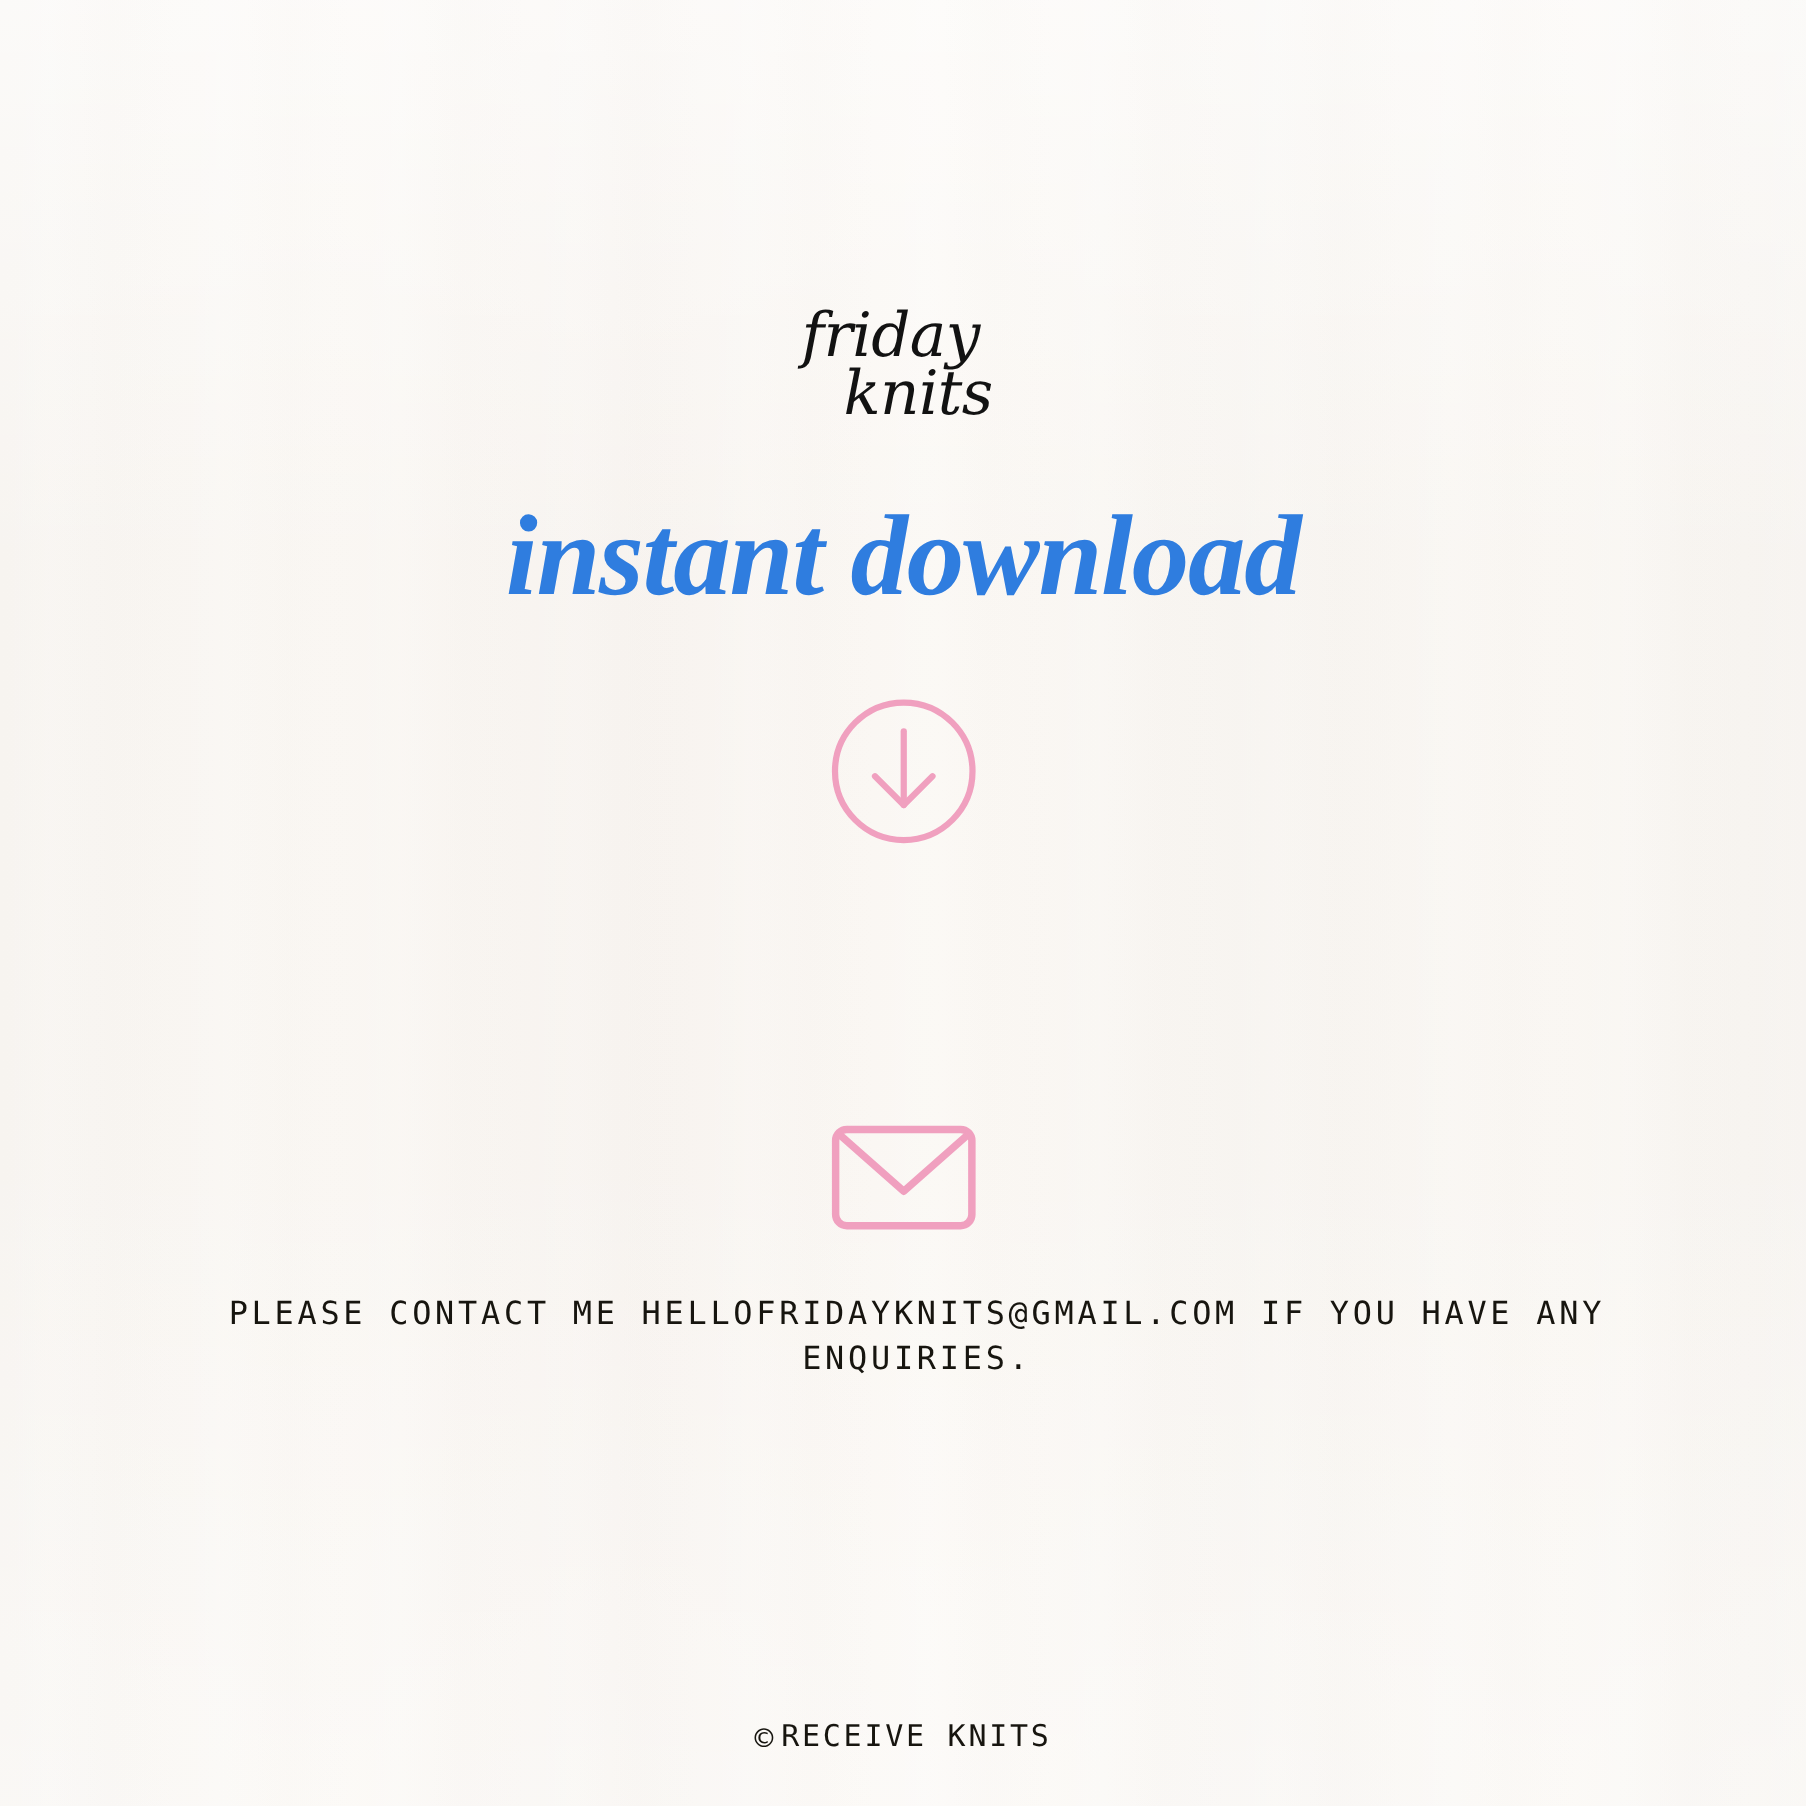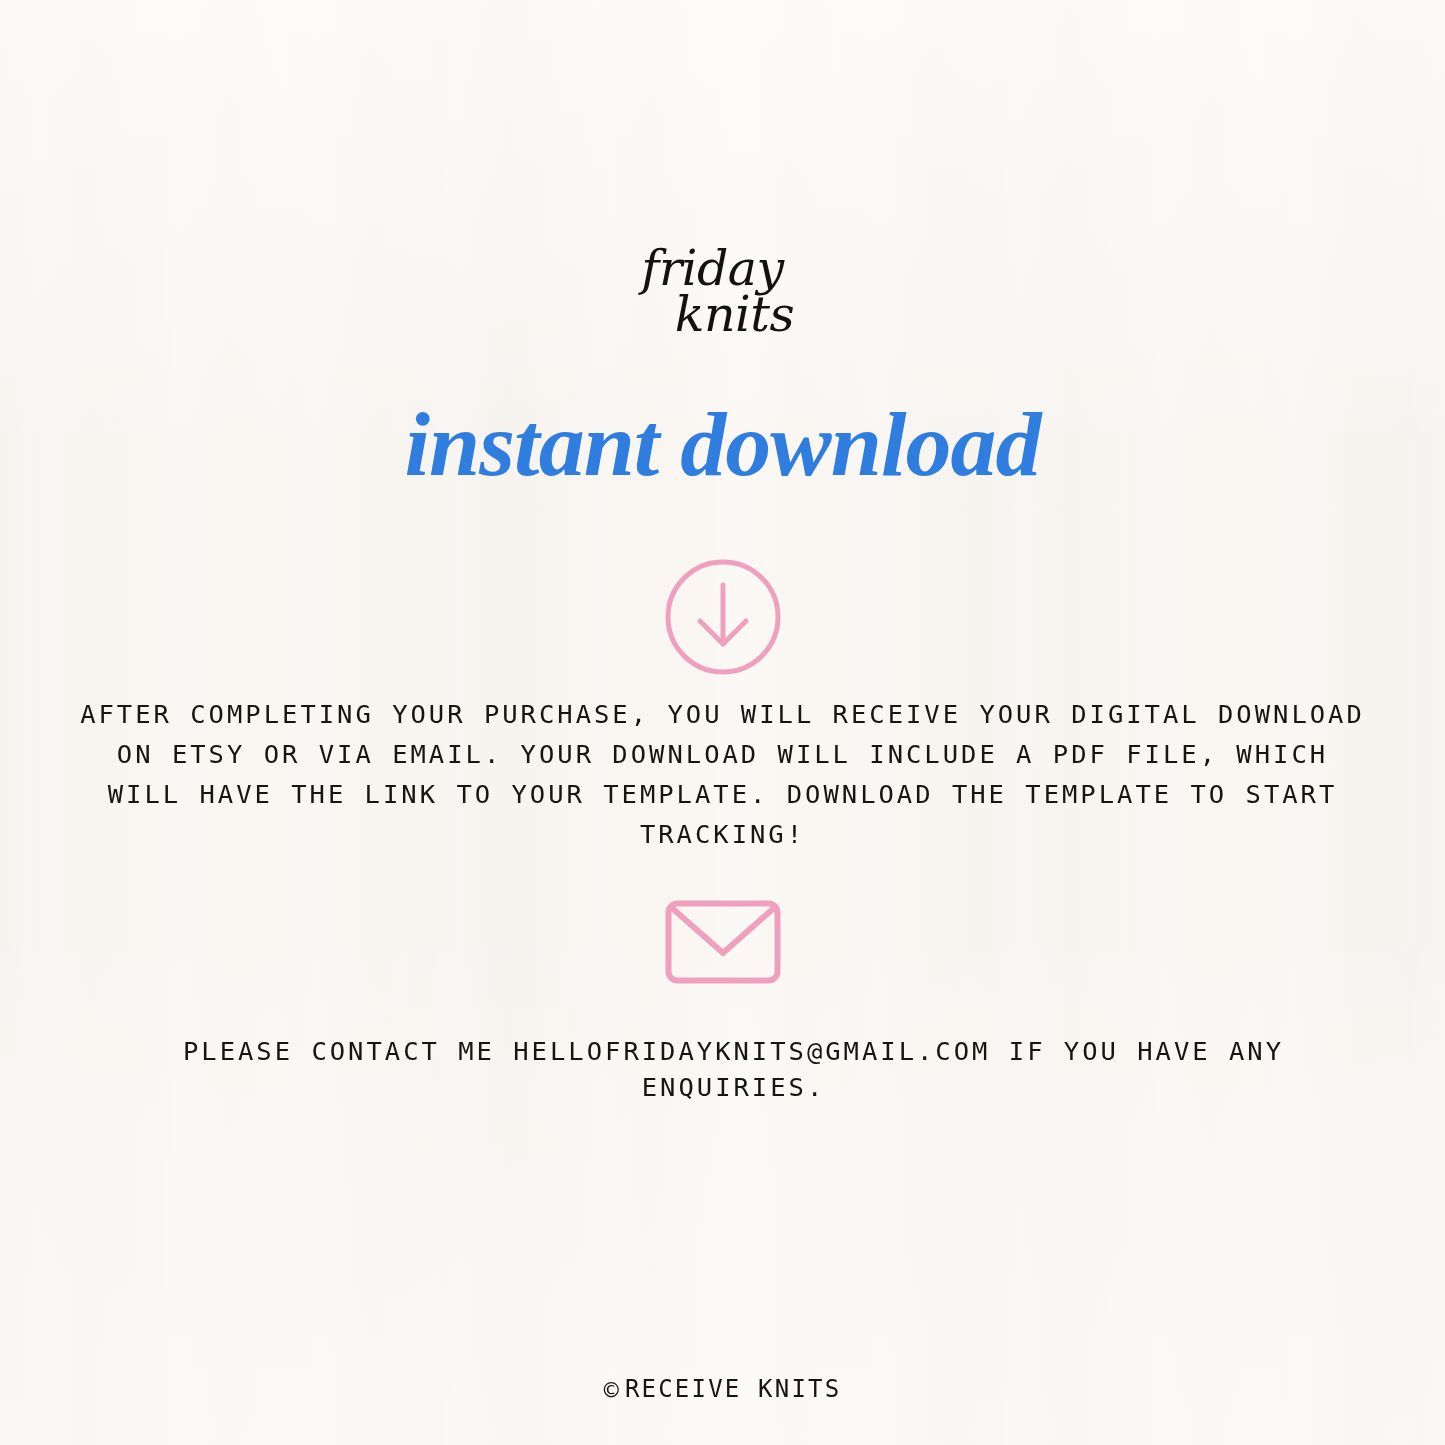--- a/index.html
+++ b/index.html
@@ -165,21 +165,20 @@
   <h1 id="headline" style="margin:0;">instant download</h1>
 
   <div id="download-icon">
     <svg width="120" height="120" viewBox="0 0 120 120">
       <circle cx="60" cy="60" r="55" fill="none" stroke="#f0a0bf" stroke-width="5"></circle>
       <line x1="60" y1="28" x2="60" y2="87" stroke="#f0a0bf" stroke-width="5" stroke-linecap="round"></line>
       <polyline points="37,64 60,87 83,64" fill="none" stroke="#f0a0bf" stroke-width="5" stroke-linecap="round" stroke-linejoin="round"></polyline>
     </svg>
   </div>
 
-  <p id="body-copy" style="margin:0;">AFTER COMPLETING YOUR PURCHASE, YOU WILL RECEIVE YOUR DIGITAL DOWNLOAD ON ETSY OR VIA EMAIL. YOUR DOWNLOAD WILL INCLUDE A PDF FILE, WHICH WILL HAVE THE LINK TO YOUR TEMPLATE. DOWNLOAD THE TEMPLATE TO START TRACKING!</p>
 
   <div id="email-icon">
     <svg width="116" height="84" viewBox="0 0 116 84">
       <rect x="3.5" y="3.5" width="109" height="77" rx="9" ry="9" fill="none" stroke="#f0a0bf" stroke-width="6"></rect>
       <polyline points="7,8 58,53 109,8" fill="none" stroke="#f0a0bf" stroke-width="6" stroke-linecap="round" stroke-linejoin="round"></polyline>
     </svg>
   </div>
 
   <p id="contact-line" style="margin:11px;">PLEASE CONTACT ME HELLOFRIDAYKNITS@GMAIL.COM IF YOU HAVE ANY ENQUIRIES.</p>
 

